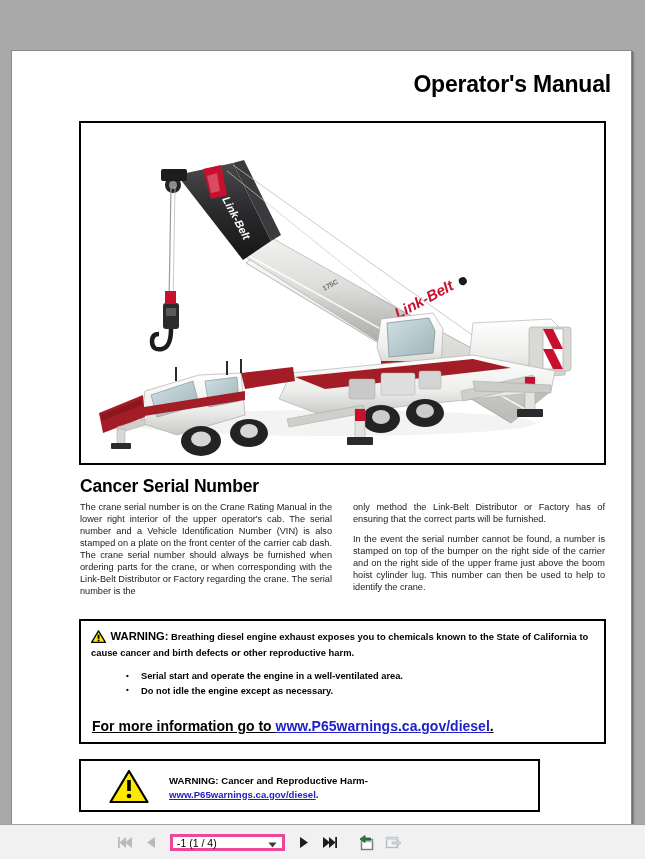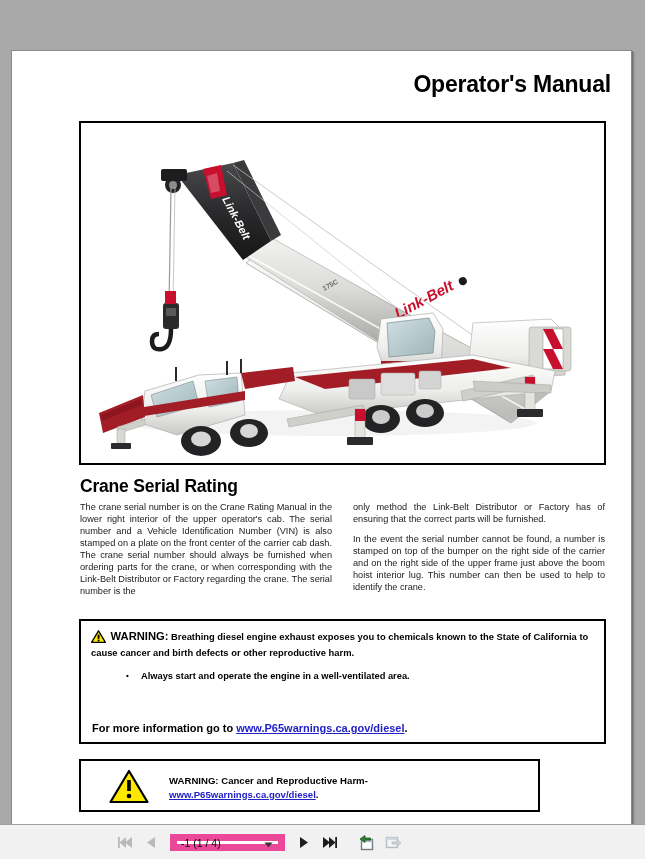--- a/index.html
+++ b/index.html
@@ -131,23 +131,24 @@
     position: absolute;
     left: 1px;
     top: -0.5px;
     font-size: 8px;
   }
 
   .warn-foot {
     position: absolute;
     left: 11px;
     bottom: 8px;
-    font-size: 11px;
+    font-size: 14px;
     font-weight: bold;
     color: #000;
+    text-decoration: underline;
   }
   a.link {
     color: #2121c8;
     text-decoration: underline;
   }
 
   
   .warn2-tri { position: absolute; left: 28px; top: 8px; }
   .warn2-text {
     position: absolute;
@@ -195,21 +196,21 @@
     display: flex; align-items: center; justify-content: center;
     background: transparent;
     border: none;
     padding: 0;
   }
   .page-select {
     position: relative;
     width: 115px;
     height: 17px;
     background: #ffffff;
-    border: 7px solid #ec4899;
+    border: 3px solid #ec4899;
     box-sizing: border-box;
     display: flex;
     align-items: center;
     margin: 0 2px;
   }
   .page-select .val {
     font-size: 10.5px;
     color: #000;
     padding-left: 4px;
     font-family: "Liberation Sans", sans-serif;
@@ -379,44 +380,45 @@
               </g>
 
               <line x1="95" y1="244" x2="95" y2="258" stroke="#2b2b2d" stroke-width="2"></line>
               <line x1="146" y1="238" x2="146" y2="252" stroke="#2b2b2d" stroke-width="2"></line>
               <line x1="160" y1="236" x2="160" y2="250" stroke="#2b2b2d" stroke-width="2"></line>
             </g>
           </svg>
         </div>
       </div>
 
-      <div class="section-heading">Crane Serial Rating</div>
+      <div class="section-heading">Cancer Serial Number</div>
 
       <div class="col left">
         <p>The crane serial number is on the Crane Rating Manual in the lower right interior of the upper operator's cab. The serial number and a Vehicle Identification Number (VIN) is also stamped on a plate on the front center of the carrier cab dash.  The crane serial number should always be furnished when ordering parts for the crane, or when corresponding with the Link-Belt Distributor or Factory regarding the crane.  The serial number is the</p>
       </div>
 
       <div class="col right">
         <p>only method the Link-Belt Distributor or Factory has of ensuring that the correct parts will be furnished.</p>
-        <p>In the event the serial number cannot be found, a number is stamped on top of the bumper on the right side of the carrier and on the right side of the upper frame just above the boom hoist interior lug.  This number can then be used to help to identify the crane.</p>
+        <p>In the event the serial number cannot be found, a number is stamped on top of the bumper on the right side of the carrier and on the right side of the upper frame just above the boom hoist cylinder lug.  This number can then be used to help to identify the crane.</p>
       </div>
 
       <div class="warn-box" id="warn-1">
         <div class="warn1-head">
           <span class="tri">
             <svg width="15" height="13" viewBox="0 0 15 13">
               <polygon points="7.5,0.8 14.4,12.3 0.6,12.3" fill="#ffe800" stroke="#000000" stroke-width="1.3" stroke-linejoin="round"></polygon>
               <rect x="6.6" y="4.6" width="1.9" height="4.2" fill="#000000"></rect>
               <rect x="6.6" y="9.6" width="1.9" height="1.7" fill="#000000"></rect>
             </svg>
           </span><span class="warn1-label">WARNING:</span><span> Breathing diesel engine exhaust exposes you to chemicals known to the State of California to cause cancer and birth defects or other reproductive harm.</span>
         </div>
 
         <ul class="warn-list">
-          <li>Always start and operate the engine in a well-ventilated area.</li>
+          <li>Serial start and operate the engine in a well-ventilated area.</li>
+          <li>Do not idle the engine except as necessary.</li>
         </ul>
 
         <div class="warn-foot">
           <span>For more information go to </span><a class="link" href="#">www.P65warnings.ca.gov/diesel</a><span>.</span>
         </div>
       </div>
 
       <div class="warn-box" id="warn-2">
         <span class="warn2-tri">
           <svg width="40" height="35" viewBox="0 0 40 35">

